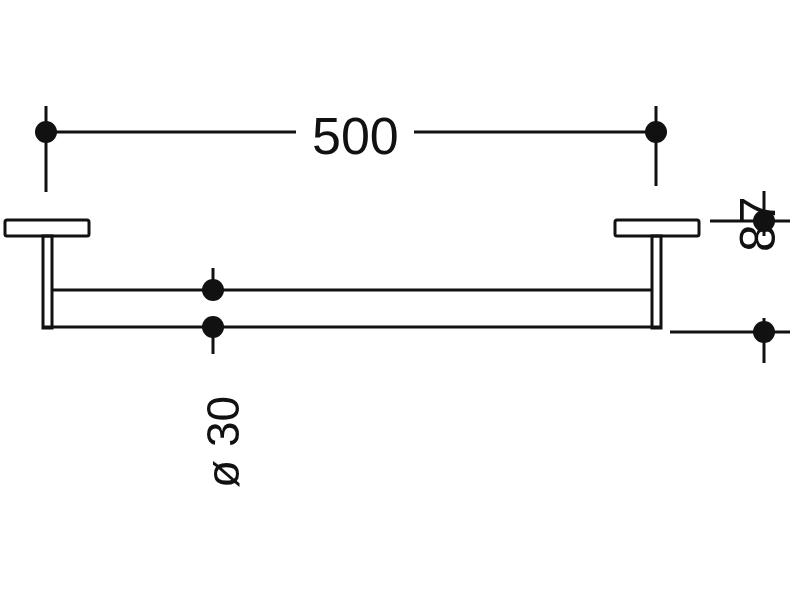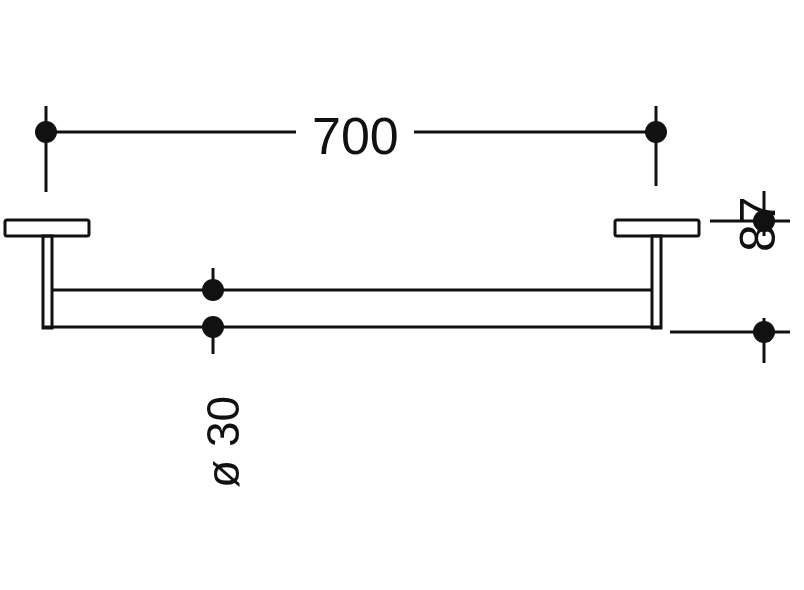--- a/index.html
+++ b/index.html
@@ -51,15 +51,15 @@
   <g>
     <line class="ln" x1="710" y1="221" x2="790" y2="221"></line>
     <line class="ln" x1="670" y1="332" x2="790" y2="332"></line>
     <line class="ln" x1="764" y1="191" x2="764" y2="236"></line>
     <line class="ln" x1="764" y1="318" x2="764" y2="363"></line>
     <circle class="dot" cx="764" cy="221" r="11"></circle>
     <circle class="dot" cx="764" cy="332" r="11"></circle>
   </g>
 </svg>
 
-<div id="len-label" class="label">700</div>
+<div id="len-label" class="label">500</div>
 <div id="height-label" class="label">87</div>
 <div id="dia-label" class="label">ø 30</div>
 
 </body></html>

